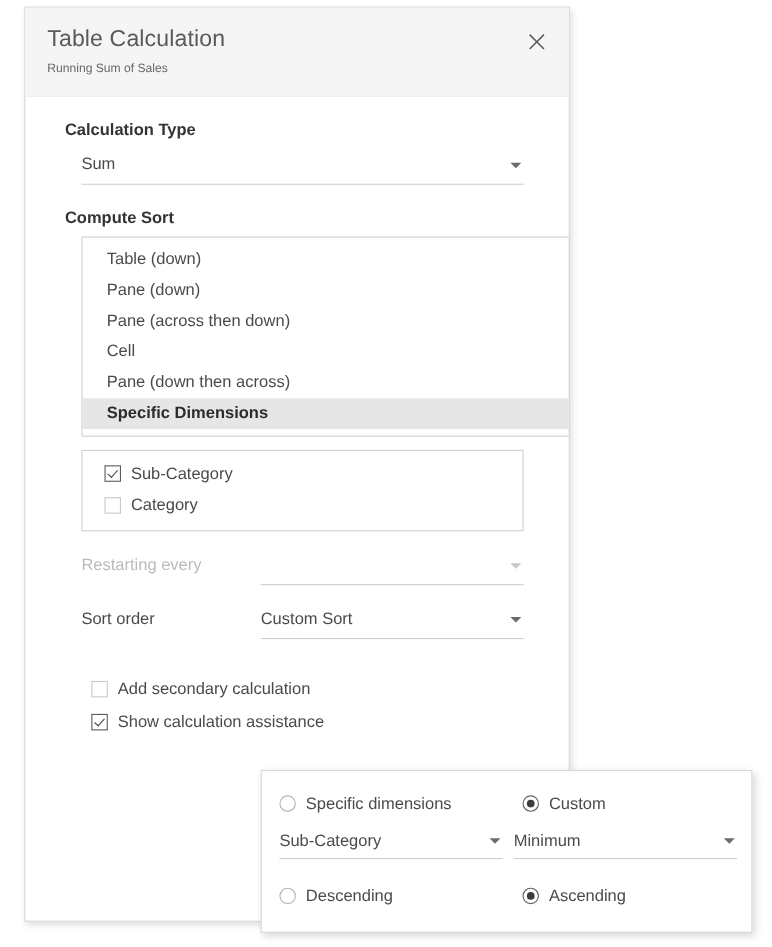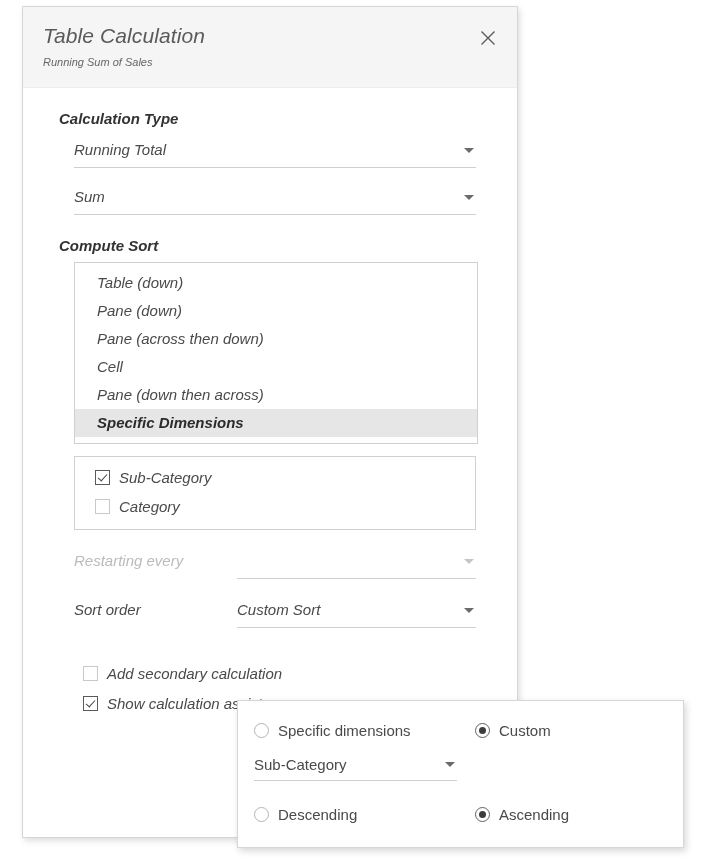--- a/index.html
+++ b/index.html
@@ -20,21 +20,20 @@
   .dialog {
     position: absolute;
     left: 22px;
     top: 6px;
     width: 496px;
     height: 832px;
     background: #ffffff;
     border: 1px solid #d6d6d6;
     box-sizing: border-box;
     box-shadow: 2px 3px 6px rgba(0,0,0,0.13);
-    font-style: italic;
   }
 
   .dialog-header {
     position: relative;
     height: 81px;
     background: #f5f5f5;
     border-bottom: 1px solid #ededed;
     box-sizing: border-box;
     padding: 16px 0 0 20px;
   }
@@ -100,21 +99,21 @@
     width: 0; height: 0;
     border-left: 5px solid transparent;
     border-right: 5px solid transparent;
     border-top: 5px solid #6b6b6b;
   }
   .caret.light { border-top-color: #c6c6c6; }
 
   
   .listbox {
     margin: 7px 0 0 51px;
-    width: 404px;
+    width: 444px;
     border: 1px solid #d0d0d0;
     background: #fff;
     box-sizing: border-box;
     padding: 6px 0 6px 0;
   }
   .listbox .opt {
     font-size: 15px;
     color: #4a4a4a;
     line-height: 28px;
     height: 28px;
@@ -278,24 +277,20 @@
       <svg width="18" height="18" viewBox="0 0 18 18" aria-hidden="true">
         <path d="M2.5 2.5 L15.5 15.5 M15.5 2.5 L2.5 15.5" stroke="#5c5c5c" stroke-width="1.4" fill="none"></path>
       </svg>
     </div>
   </div>
 
   <div class="dialog-body">
 
     <div class="section-label">Calculation Type</div>
 
-    <div class="uselect">
-      <span class="val">Running Total</span>
-      <span class="caret"></span>
-    </div>
 
     <div class="uselect">
       <span class="val">Sum</span>
       <span class="caret"></span>
     </div>
 
     <div class="section-label second">Compute Sort</div>
 
     <div class="listbox">
       <div class="opt">Table (down)</div>
@@ -364,20 +359,26 @@
     </div>
   </div>
 
   <div class="popup-row selects">
     <div class="popup-col">
       <div class="popup-select">
         <span class="val">Sub-Category</span>
         <span class="caret"></span>
       </div>
     </div>
+    <div class="popup-col right">
+      <div class="popup-select">
+        <span class="val">Minimum</span>
+        <span class="caret"></span>
+      </div>
+    </div>
   </div>
 
   <div class="popup-row last">
     <div class="popup-col">
       <div class="radio">
         <span class="rdot"></span>
         <span class="rlab">Descending</span>
       </div>
     </div>
     <div class="popup-col right">

